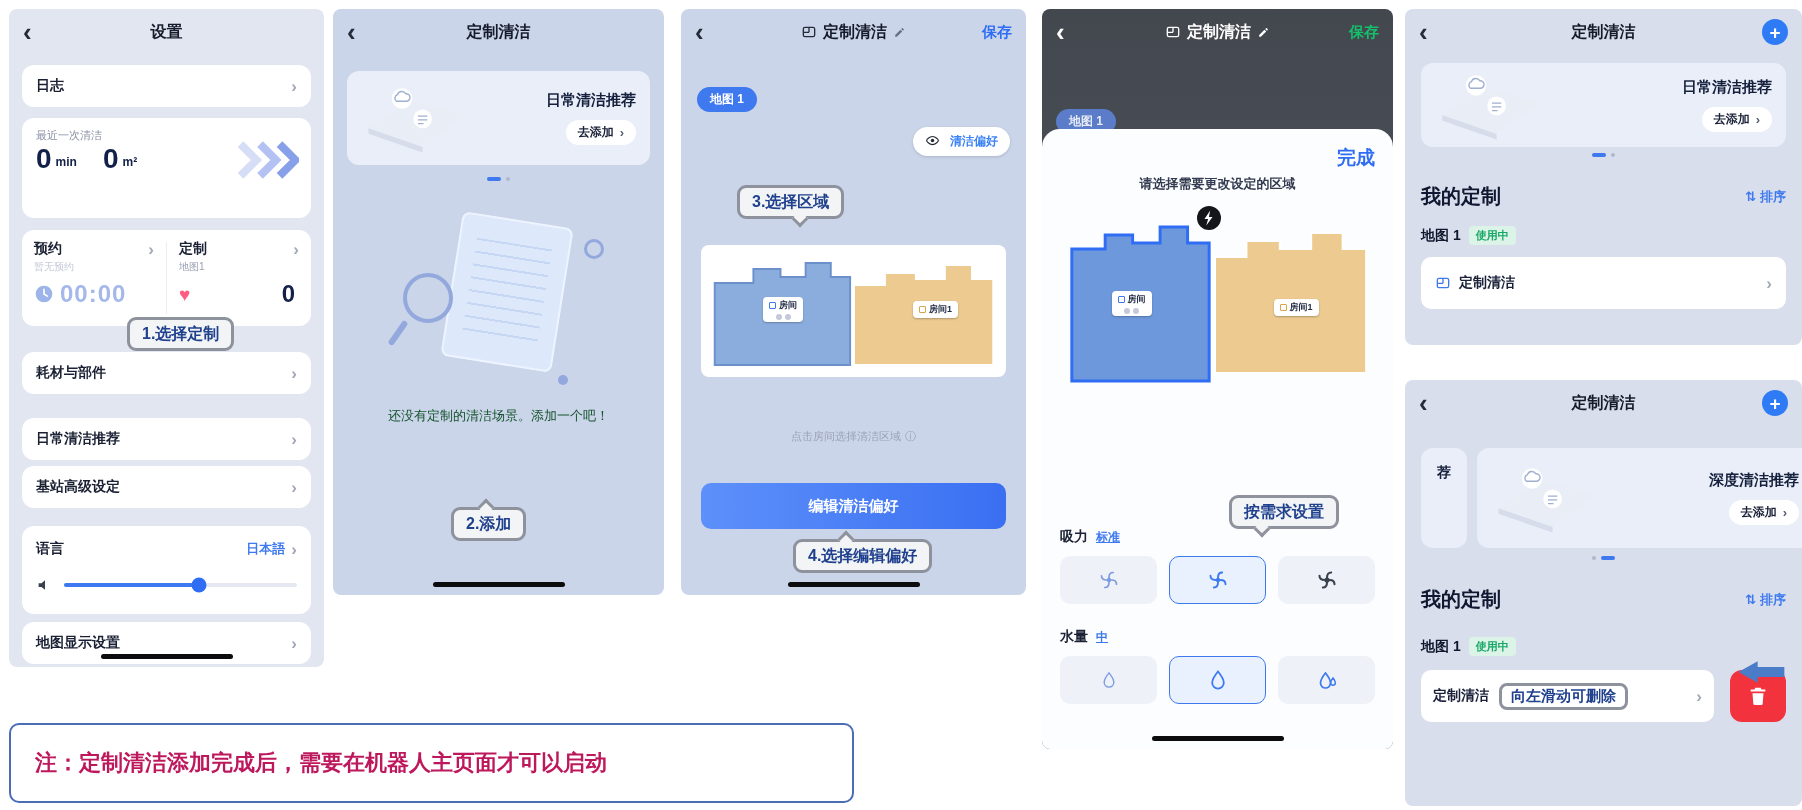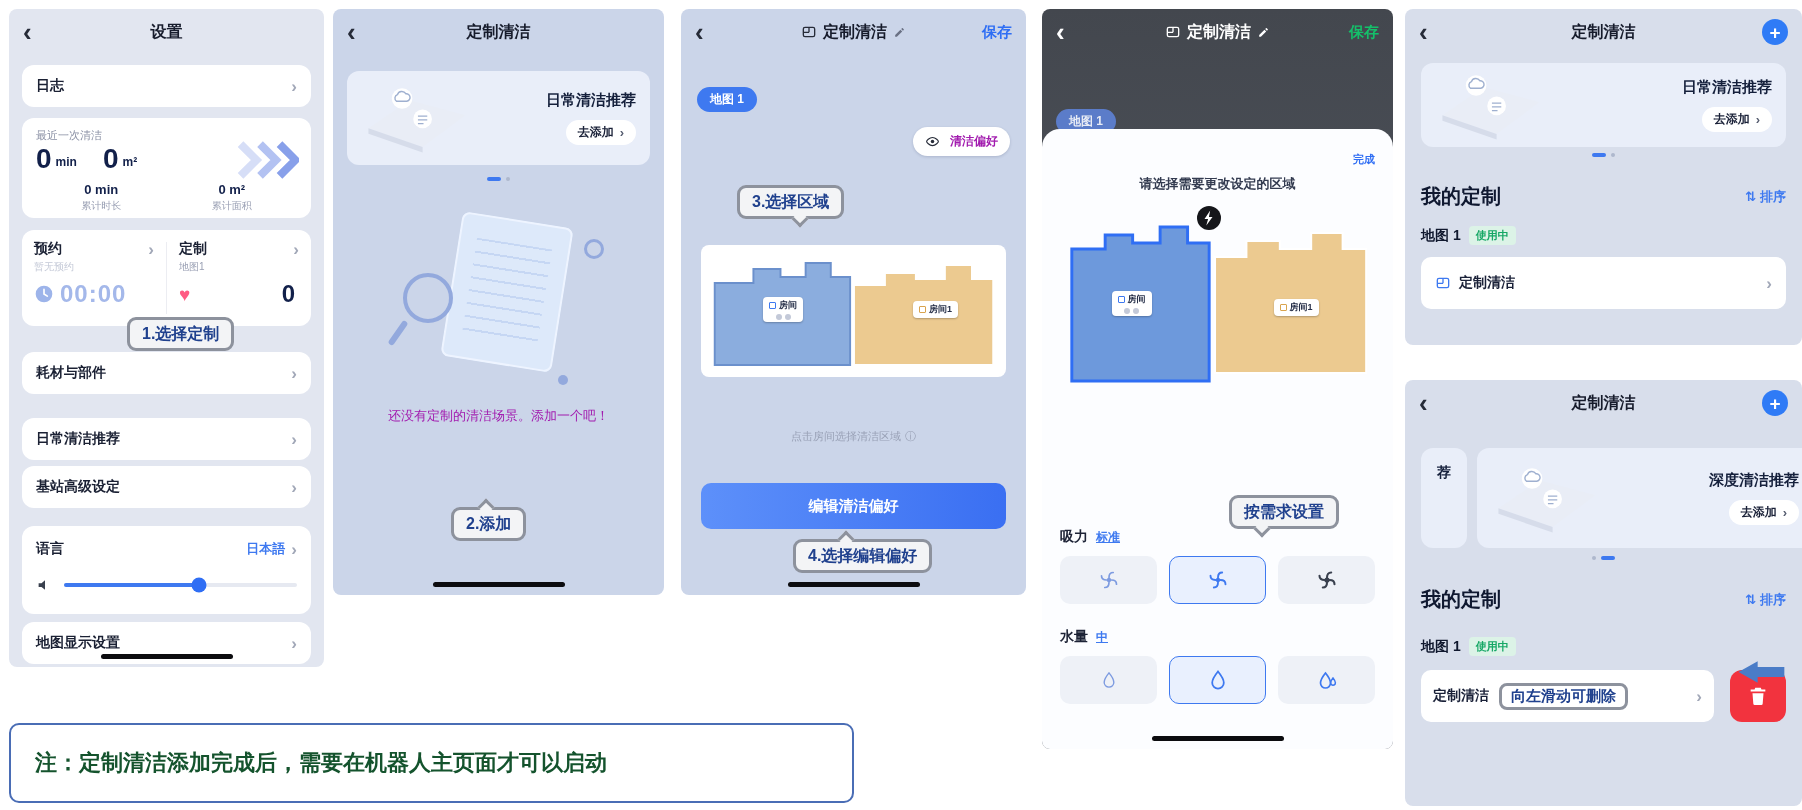--- a/index.html
+++ b/index.html
@@ -86,44 +86,44 @@
 .p2 .dots{margin-top:12px;}
 .dash{width:14px;height:4px;border-radius:2px;background:#3e79f0;}
 .dotg{width:4px;height:4px;border-radius:50%;background:#aeb8cd;}
 .illus{position:relative;height:180px;margin-top:34px;}
 .doc{position:absolute;left:104px;top:4px;width:112px;height:146px;background:#dde9fa;border-radius:8px;transform:rotate(9deg);box-shadow:inset 0 0 0 2px #eef4ff;}
 .doc::after{content:"";position:absolute;inset:24px 18px;background:repeating-linear-gradient(180deg,#b9cdf0 0 2px,transparent 2px 13px);opacity:.65;}
 .ring{position:absolute;left:56px;top:58px;width:50px;height:50px;border:4px solid #93a9dd;border-radius:50%;}
 .handle{position:absolute;left:48px;top:104px;width:6px;height:28px;background:#93a9dd;border-radius:3px;transform:rotate(35deg);}
 .circle-sm{position:absolute;right:46px;top:24px;width:20px;height:20px;border:3px solid #93a9dd;border-radius:50%;}
 .dot-sm{position:absolute;right:82px;bottom:10px;width:10px;height:10px;background:#93a9dd;border-radius:50%;}
-.empty-text{text-align:center;font-size:13px;color:#a21caf;margin-top:12px;}
+.empty-text{text-align:center;font-size:13px;color:#14532d;margin-top:12px;}
 .primary-btn{margin-top:24px;height:46px;border-radius:10px;background:linear-gradient(90deg,#5d90fa,#3a6ff2);color:#fff;font-size:15px;font-weight:bold;display:flex;align-items:center;justify-content:center;}
 
 
 .map-pill{background:#3e79f0;color:#fff;font-size:12px;font-weight:bold;padding:4px 13px;border-radius:14px;display:inline-block;}
 .p3 .map-pill{position:absolute;left:16px;top:78px;}
-.pref-pill{position:absolute;right:16px;top:118px;background:#fff;border-radius:16px;padding:6px 12px;display:flex;align-items:center;gap:10px;font-size:12px;font-weight:bold;color:#a21caf;box-shadow:0 1px 3px rgba(30,40,80,.18);}
+.pref-pill{position:absolute;right:16px;top:118px;background:#fff;border-radius:16px;padding:6px 12px;display:flex;align-items:flex-start;gap:10px;font-size:12px;font-weight:bold;color:#3b82f6;box-shadow:0 1px 3px rgba(30,40,80,.18);}
 .mapbox{position:absolute;left:20px;right:20px;top:236px;height:132px;background:#fff;border-radius:8px;padding:6px;}
 .mapbox svg{width:100%;height:100%;display:block;}
 .room-tag{position:absolute;background:#fff;border-radius:4px;padding:2px 6px;font-size:9px;color:#273049;display:flex;flex-direction:column;align-items:center;gap:2px;box-shadow:0 1px 2px rgba(0,0,0,.25);}
 .room-tag .tg{display:flex;align-items:center;gap:3px;font-weight:bold;white-space:nowrap;}
 .mini-sq{width:7px;height:7px;border:1.5px solid #3e79f0;border-radius:1px;display:inline-block;}
 .mini-sq.orange{border-color:#d9a44e;}
 .mini-icons{display:flex;gap:3px;}
 .mini-icons i{width:6px;height:6px;border-radius:50%;background:#c3c9d8;display:inline-block;}
 .hint{position:absolute;left:0;right:0;top:420px;text-align:center;font-size:11px;color:#99a1b6;display:flex;justify-content:center;gap:4px;align-items:center;}
 .p3 .primary-btn{position:absolute;left:20px;right:20px;top:474px;margin:0;}
 
 
 .p4 .navbar .nav-title{color:#fff;}
 .p4 .back{color:#fff;}
 .map-pill.dim{position:absolute;left:14px;top:100px;background:#5b7cc9;color:#e7ebf5;z-index:1;}
 .sheet{position:absolute;left:0;right:0;top:120px;bottom:0;background:#fcfdff;border-radius:18px 18px 0 0;z-index:2;padding:0 18px;}
-.done{position:absolute;right:18px;top:23px;font-size:11px;font-weight:bold;color:#2f6ef4;}
+.done{position:absolute;right:18px;top:16px;font-size:19px;font-weight:bold;color:#2f6ef4;}
 .prompt{padding-top:46px;text-align:center;font-size:13px;color:#333b50;font-weight:bold;}
 .p4map{position:relative;width:312px;height:180px;margin:20px auto 0;}
 .p4map svg.rooms{width:100%;height:100%;display:block;}
 .bolt{position:absolute;left:134px;top:-8px;width:26px;height:26px;}
 .pref-line{margin-top:135px;display:flex;align-items:baseline;gap:8px;}
 .pref-line.second{margin-top:24px;}
 .pref-name{font-size:14px;font-weight:bold;color:#1d2336;}
 .pref-val{font-size:12px;font-weight:bold;color:#3e79f0;text-decoration:underline;}
 .opts{display:flex;gap:12px;margin-top:10px;}
 .opt{flex:1;height:48px;border-radius:10px;background:#eef1f7;display:flex;align-items:center;justify-content:center;border:1.5px solid transparent;}
@@ -151,21 +151,21 @@
 .p5b .map-row{margin-top:24px;}
 .arrowL{position:absolute;right:16px;top:210px;width:50px;height:28px;z-index:5;}
 .del-wrap{position:relative;margin-top:14px;height:52px;}
 .del-row{position:absolute;left:0;right:72px;top:0;height:52px;background:#fff;border-radius:10px;display:flex;align-items:center;gap:10px;padding:0 12px;}
 .swipe-callout{display:inline-block;border:3px solid #8d929d;background:#fff;border-radius:8px;color:#20418e;font-weight:bold;font-size:15px;padding:1px 9px;white-space:nowrap;}
 .del-row .chev{margin-left:auto;}
 .del-btn{position:absolute;right:0;top:0;width:56px;height:52px;background:#f2333e;border-radius:12px;display:flex;align-items:center;justify-content:center;}
 .del-btn svg{width:22px;height:22px;}
 
 
-.notebox{position:absolute;left:9px;top:723px;width:845px;height:80px;border:2.5px solid #4a6db5;border-radius:10px;background:#fff;display:flex;align-items:center;padding:0 24px;font-size:22px;font-weight:bold;color:#14532d;}
+.notebox{position:absolute;left:9px;top:723px;width:845px;height:80px;border:2.5px solid #4a6db5;border-radius:10px;background:#fff;display:flex;align-items:center;padding:0 24px;font-size:22px;font-weight:bold;color:#be185d;}
 .i13{width:13px;height:13px;}.i15{width:15px;height:15px;}.i16{width:16px;height:16px;}
 </style>
 </head>
 <body>
 
 <div class="canvas">
 
   <section class="panel p1">
     <div class="navbar">
       <span class="back">‹</span>
@@ -183,30 +183,20 @@
           <span class="big">0</span>
           <span class="unit">min</span>
           <span class="big sp">0</span>
           <span class="unit">m²</span>
         </div>
         <svg class="chevart" viewBox="0 0 70 44">
           <path d="M4 4 L22 22 L4 40" stroke="#d6def7" stroke-width="9" fill="none"></path>
           <path d="M26 4 L44 22 L26 40" stroke="#b3c2f2" stroke-width="9" fill="none"></path>
           <path d="M48 4 L66 22 L48 40" stroke="#88a0ea" stroke-width="9" fill="none"></path>
         </svg>
-        <div class="stats-foot">
-          <div class="stat-col">
-            <div class="sv">0 min</div>
-            <div class="sl">累计时长</div>
-          </div>
-          <div class="stat-col">
-            <div class="sv">0 m²</div>
-            <div class="sl">累计面积</div>
-          </div>
-        </div>
       </div>
 
       <div class="card duo">
         <div class="half">
           <div class="half-head">
             <span class="lbl">预约</span>
             <span class="chev">›</span>
           </div>
           <div class="half-sub">暂无预约</div>
           <div class="half-main">

